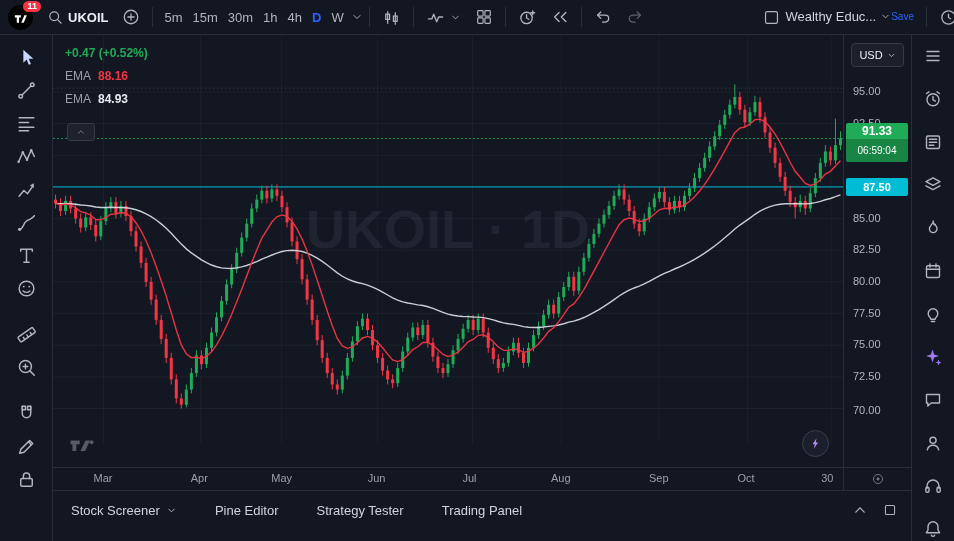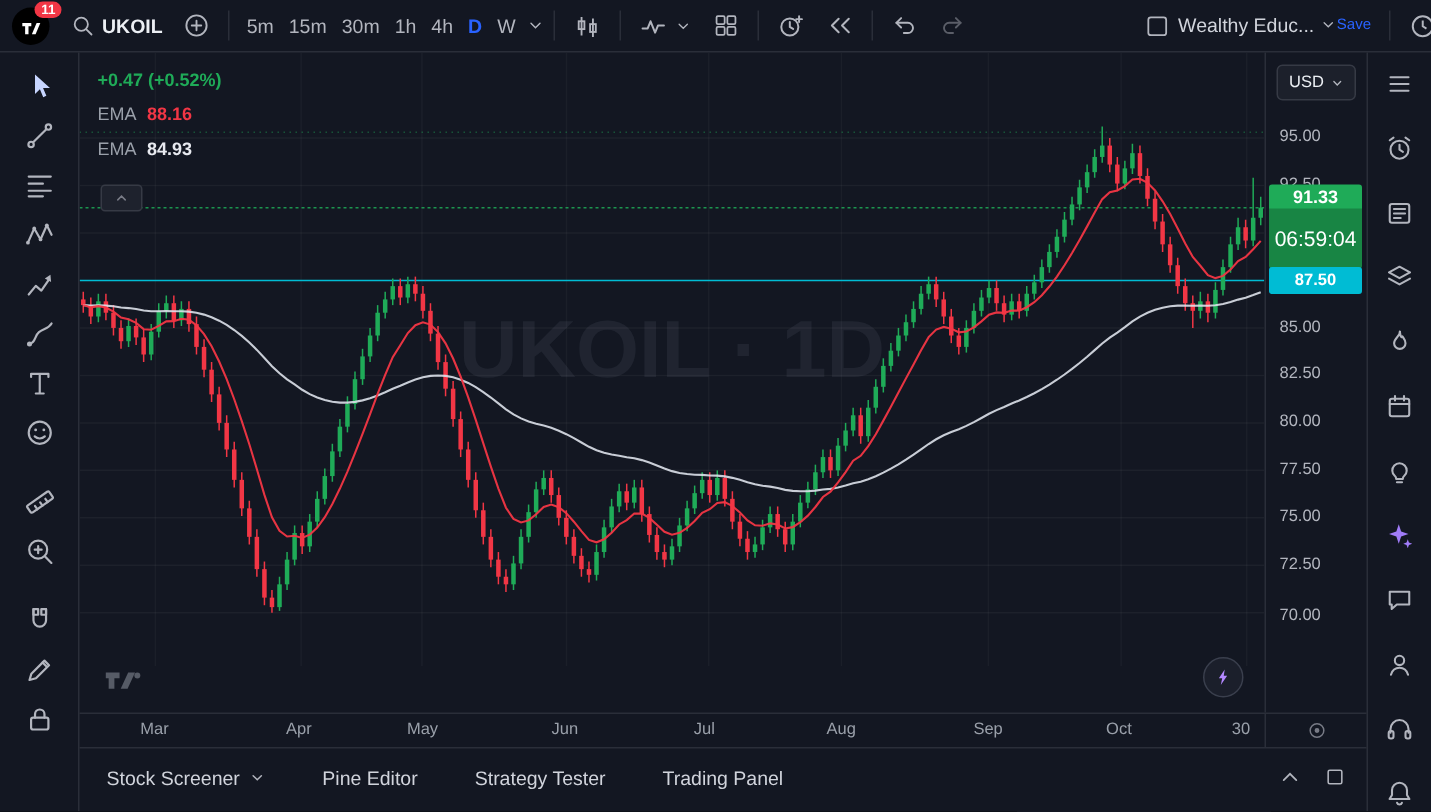--- a/index.html
+++ b/index.html
@@ -59,41 +59,41 @@
   
   .price-axis{width:67px;min-width:67px;border-left:1px solid #2a2e39;position:relative;
         font-size:11px;color:#b2b5be;overflow:hidden;}
   .usd-btn{position:absolute;top:8px;left:7px;right:7px;height:22px;background:#1c202b;
         border:1px solid #363a45;border-radius:4px;display:flex;align-items:center;
         justify-content:center;gap:4px;font-size:11px;color:#eceff4;z-index:6;cursor:pointer;}
   .tick{position:absolute;left:9px;}
   .price-badge{position:absolute;left:2px;right:3px;border-radius:2px;z-index:5;
         text-align:center;color:#fff;overflow:hidden;}
   .last-badge .val{font-size:12px;font-weight:700;padding:1px 0;}
-  .last-badge .cdn{font-size:14px;background:rgba(0,0,0,0.22);padding:12px 0;}
+  .last-badge .cdn{font-size:10px;background:rgba(0,0,0,0.22);padding:6px 0;}
   .level-badge{font-size:11px;font-weight:700;padding:3px 0;}
 
   
   .time-axis-row{height:22px;min-height:22px;display:flex;border-top:1px solid #2a2e39;
         font-size:11px;color:#9aa0aa;}
   #time-labels{flex:1;position:relative;overflow:hidden;}
   #time-labels span{position:absolute;top:4px;}
   .axis-corner{width:67px;min-width:67px;border-left:1px solid #2a2e39;display:flex;
         align-items:center;justify-content:center;color:#787b86;}
 
   
   .range-row{height:34px;min-height:34px;border-top:1px solid #2a2e39;display:flex;
         align-items:center;padding:0 14px 0 10px;}
   .range-btn{font-size:12px;color:#b2b5be;padding:4px 7px;border-radius:4px;cursor:pointer;}
   .range-sep{width:1px;height:16px;background:#2a2e39;margin:0 8px;}
   .clock-text{font-size:12px;color:#dde1ea;}
 
   
   .tabs-row{height:38px;min-height:38px;border-top:1px solid #2a2e39;display:flex;
-        align-items:center;padding:0 14px 4px 18px;gap:38px;font-size:13px;}
+        align-items:center;padding:0 14px 12px 18px;gap:38px;font-size:13px;}
   .tab{display:flex;align-items:center;gap:6px;color:#d1d4dc;cursor:pointer;white-space:nowrap;}
   .tab-actions{display:flex;gap:16px;color:#b2b5be;margin-left:auto;}
 
   
   .right-sidebar{width:42px;min-width:42px;border-left:1px solid #2a2e39;display:flex;
         flex-direction:column;align-items:center;padding-top:10px;gap:21px;overflow:hidden;}
   .side-icon{color:#b2b5be;width:22px;height:22px;display:flex;align-items:center;
         justify-content:center;cursor:pointer;flex:none;}
   .side-icon.ai{color:#a07cf8;}
 </style>

